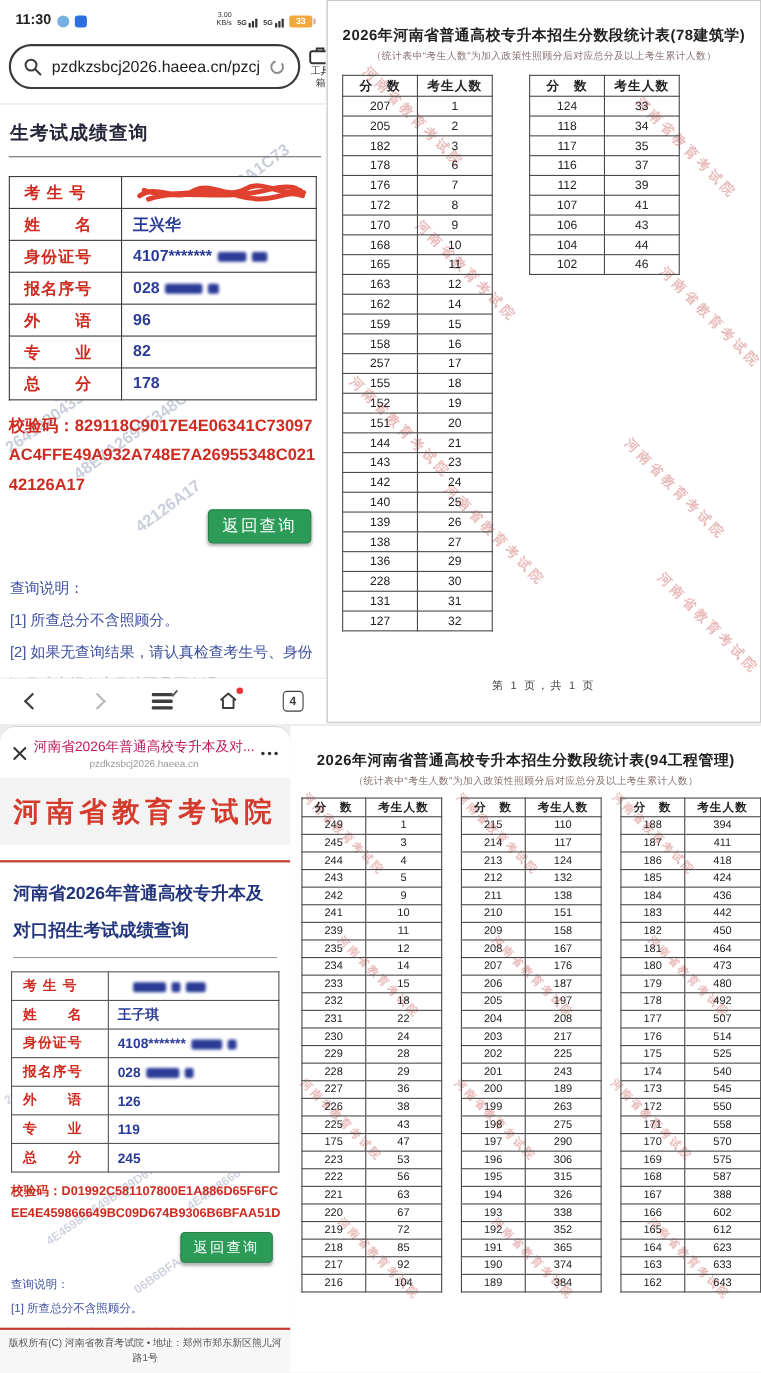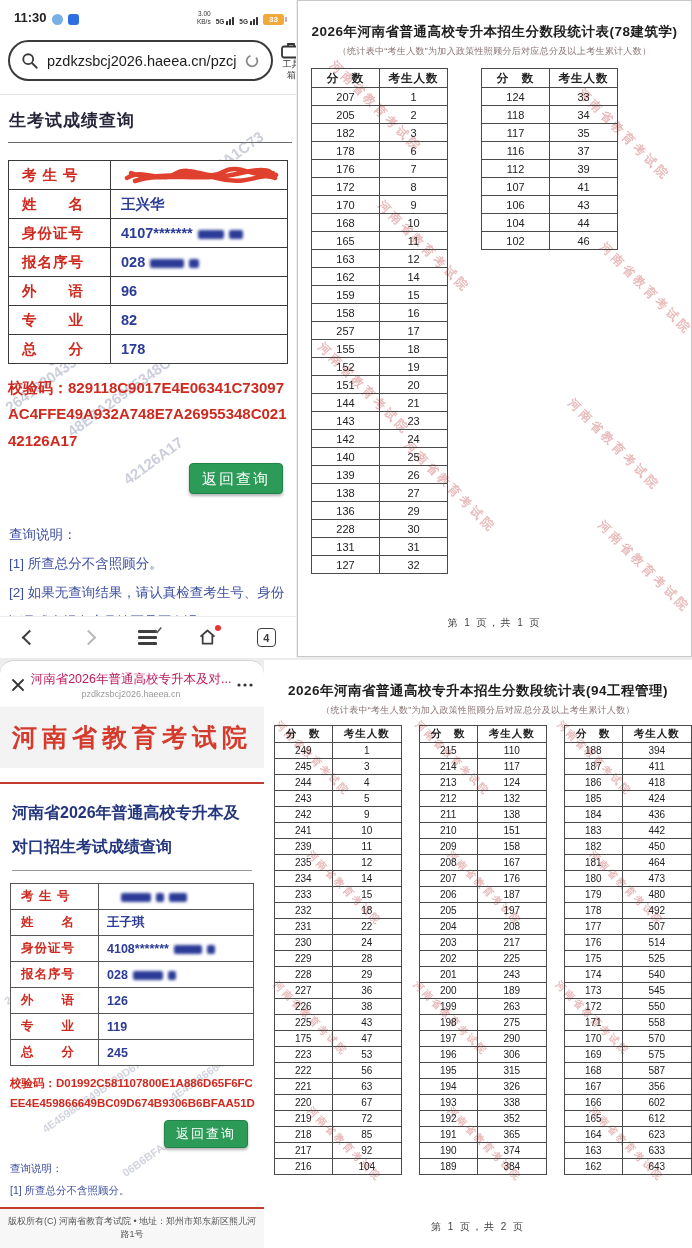--- a/index.html
+++ b/index.html
@@ -891,21 +891,21 @@
             <tr>
               <td class="sc">169</td>
               <td class="ct">575</td>
             </tr>
             <tr>
               <td class="sc">168</td>
               <td class="ct">587</td>
             </tr>
             <tr>
               <td class="sc">167</td>
-              <td class="ct">356</td>
+              <td class="ct">388</td>
             </tr>
             <tr>
               <td class="sc">166</td>
               <td class="ct">602</td>
             </tr>
             <tr>
               <td class="sc">165</td>
               <td class="ct">612</td>
             </tr>
             <tr>
@@ -916,16 +916,15 @@
               <td class="sc">163</td>
               <td class="ct">633</td>
             </tr>
             <tr>
               <td class="sc">162</td>
               <td class="ct">643</td>
             </tr>
           </tbody>
       </table>
     </div>
-    <div class="t-foot">第 1 页，共 2 页</div>
   </div>
 
 </div>
 
 </body></html>

